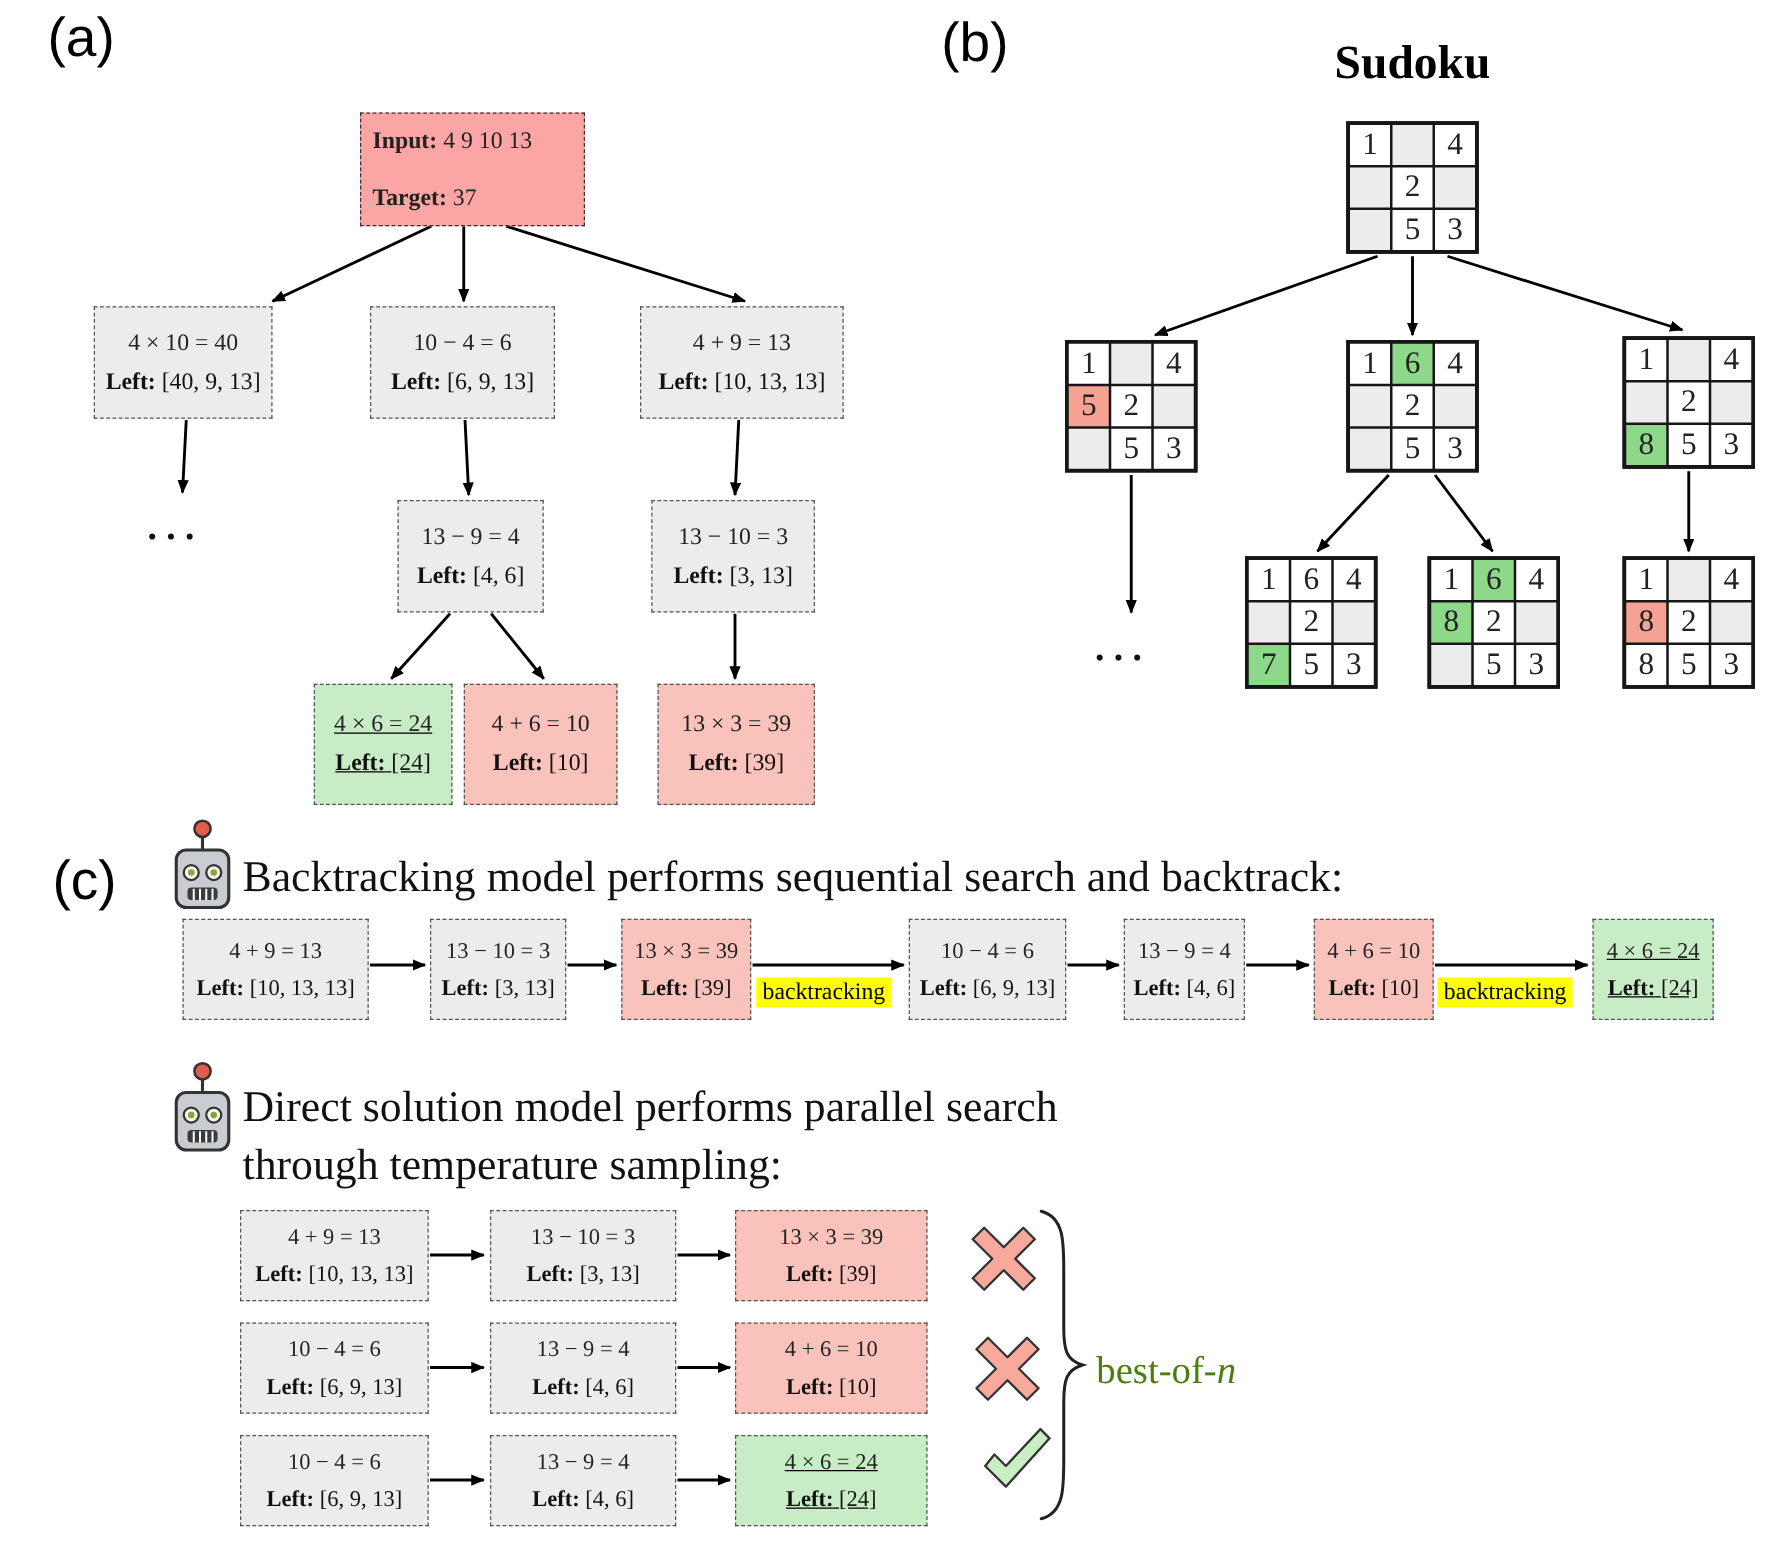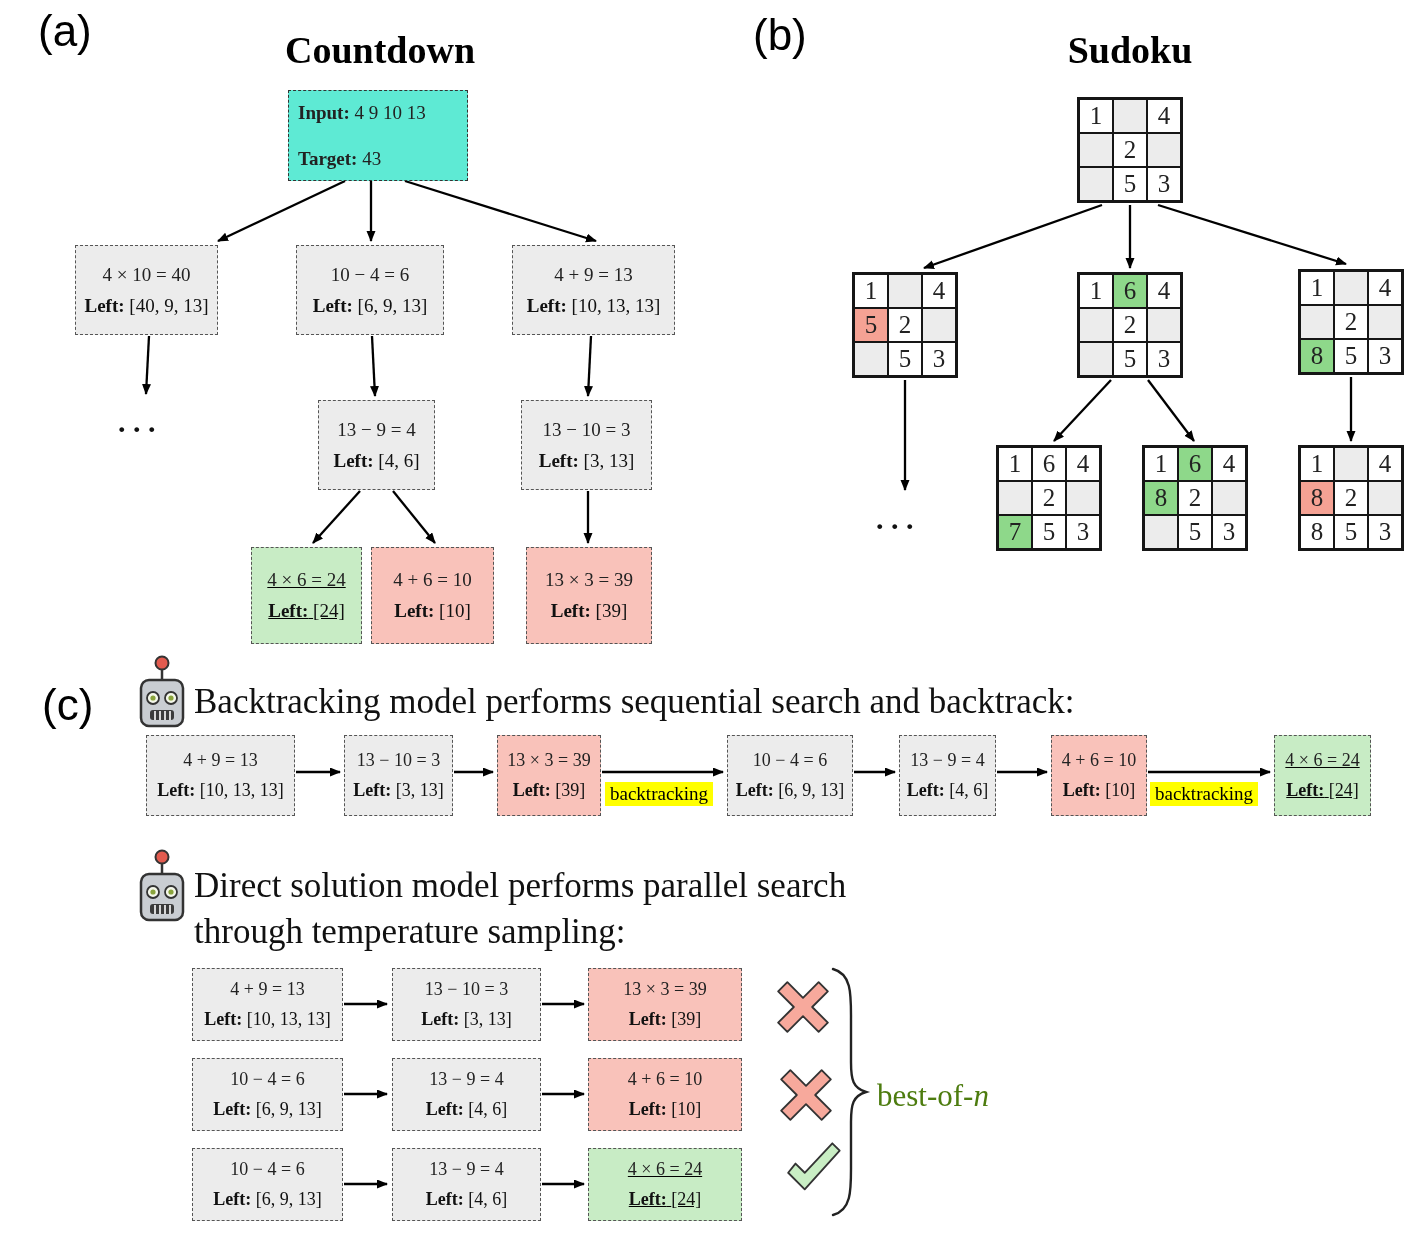--- a/index.html
+++ b/index.html
@@ -10,21 +10,21 @@
                font-size:44px;font-weight:400;color:#000;z-index:1;}
   .title{position:absolute;font-weight:bold;font-size:38px;color:#000;text-align:center;width:250px;z-index:1;}
   .node{position:absolute;border:1.6px dashed #555;display:flex;flex-direction:column;
         align-items:center;justify-content:center;gap:9px;box-sizing:border-box;z-index:1;}
   .node .eq{font-size:19px;color:#222;white-space:nowrap;}
   .node .lv{font-size:19px;color:#111;white-space:nowrap;}
   .node .lb{font-weight:bold;}
   .node.neutral{background:#ececec;}
   .node.success{background:#c8ecc5;text-decoration:underline;}
   .node.failure{background:#f9c2ba;}
-  .node.rootbox{background:#5eead4;border-color:#333;align-items:flex-start;padding-left:9px;gap:24px;text-align:center;}
+  .node.rootbox{background:#fca5a5;border-color:#333;align-items:flex-start;padding-left:9px;gap:24px;text-align:center;}
   .node.rootbox .rline{font-size:19px;white-space:nowrap;color:#222;}
   .node.small .eq,.node.small .lv{font-size:18px;}
   .sgrid{position:absolute;display:grid;grid-template-columns:repeat(3,32px);
          grid-template-rows:repeat(3,32px);gap:2px;background:#161616;border:3px solid #161616;z-index:1;}
   .scell{display:flex;align-items:center;justify-content:center;font-size:25px;color:#222;background:#fff;}
   .scell.empty{background:#ececec;}
   .scell.good{background:#8ed88a;}
   .scell.bad{background:#f5a294;}
   .ellipsis{position:absolute;font-size:30px;font-weight:bold;color:#111;z-index:1;white-space:nowrap;}
   .caption{position:absolute;font-size:35px;color:#111;white-space:nowrap;z-index:1;}
@@ -72,25 +72,24 @@
       <line x1="542" y1="1094" x2="584" y2="1094" stroke="#000" stroke-width="2.3" marker-end="url(#arr)"></line>
       <line x1="344" y1="1184" x2="387" y2="1184" stroke="#000" stroke-width="2.3" marker-end="url(#arr)"></line>
       <line x1="542" y1="1184" x2="584" y2="1184" stroke="#000" stroke-width="2.3" marker-end="url(#arr)"></line>
       <polygon points="-27,-17 -17,-27 0,-10 17,-27 27,-17 10,0 27,17 17,27 0,10 -17,27 -27,17 -10,0" fill="#f7a99c" stroke="#333" stroke-width="2" stroke-linejoin="round" transform="translate(803,1007) scale(0.92)"></polygon>
       <polygon points="-27,-17 -17,-27 0,-10 17,-27 27,-17 10,0 27,17 17,27 0,10 -17,27 -27,17 -10,0" fill="#f7a99c" stroke="#333" stroke-width="2" stroke-linejoin="round" transform="translate(806,1095) scale(0.92)"></polygon>
       <polygon points="-27,3 -9,21 29,-21 21,-29 -9,3 -19,-7" fill="#c9eec4" stroke="#333" stroke-width="2" stroke-linejoin="round" transform="translate(813,1170) scale(0.92)"></polygon>
       <path d="M833,969 C852,974 851,995 851,1020 L851,1062 C851,1080 853,1088 866,1092 C853,1096 851,1104 851,1122 L851,1164 C851,1189 852,1210 833,1215" fill="none" stroke="#222" stroke-width="2.4" stroke-linecap="round"></path>
     </svg>
 
   <div class="panel-label" style="left:38px;top:6px">(a)</div>
-  <div class="title" style="left:255px;top:28px">Countdown</div>
 
   <div class="node rootbox" style="left:288px;top:90px;width:180px;height:91px">
     <div class="rline"><span class="lb">Input:</span> <span>4 9 10 13</span></div>
-    <div class="rline"><span class="lb">Target:</span> <span>43</span></div>
+    <div class="rline"><span class="lb">Target:</span> <span>37</span></div>
   </div>
 
   <div class="ellipsis" style="left:118px;top:405px">. . .</div>
 
   <div class="panel-label" style="left:753px;top:10px">(b)</div>
   <div class="title" style="left:1005px;top:28px">Sudoku</div>
   <div class="ellipsis" style="left:876px;top:502px">. . .</div>
 
   <div class="panel-label" style="left:42px;top:680px">(c)</div>
 

